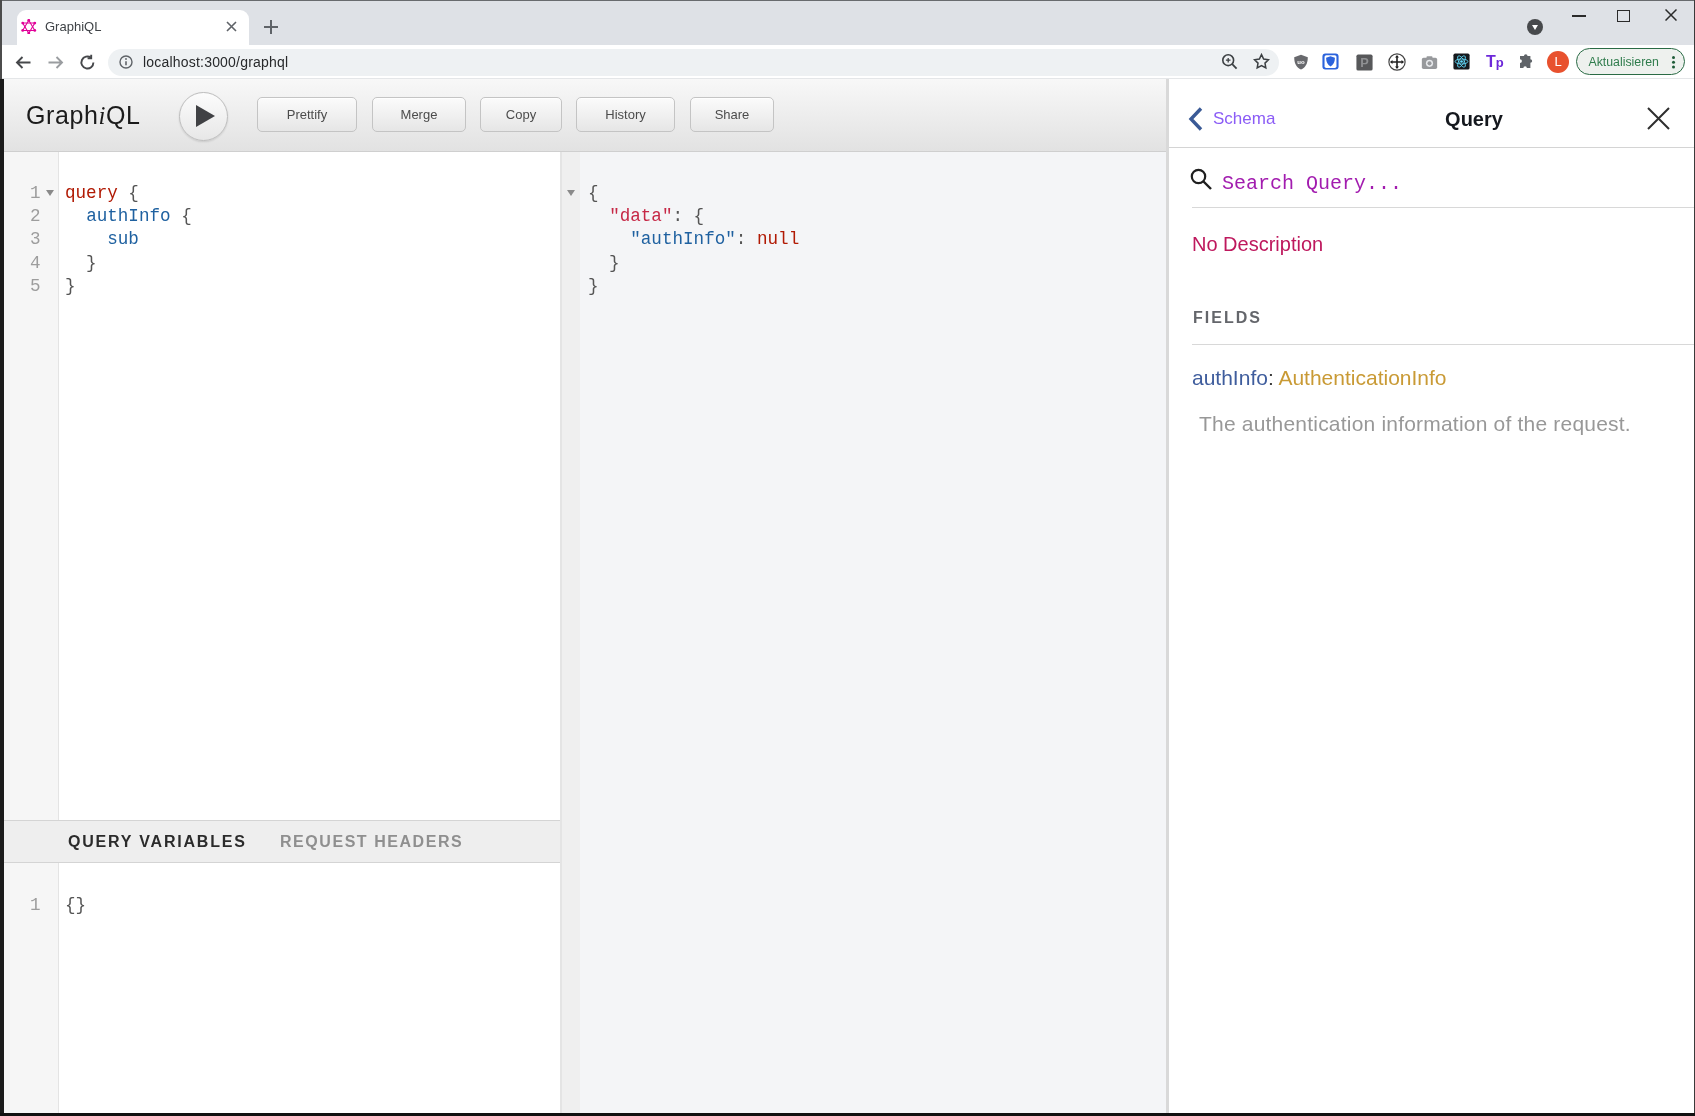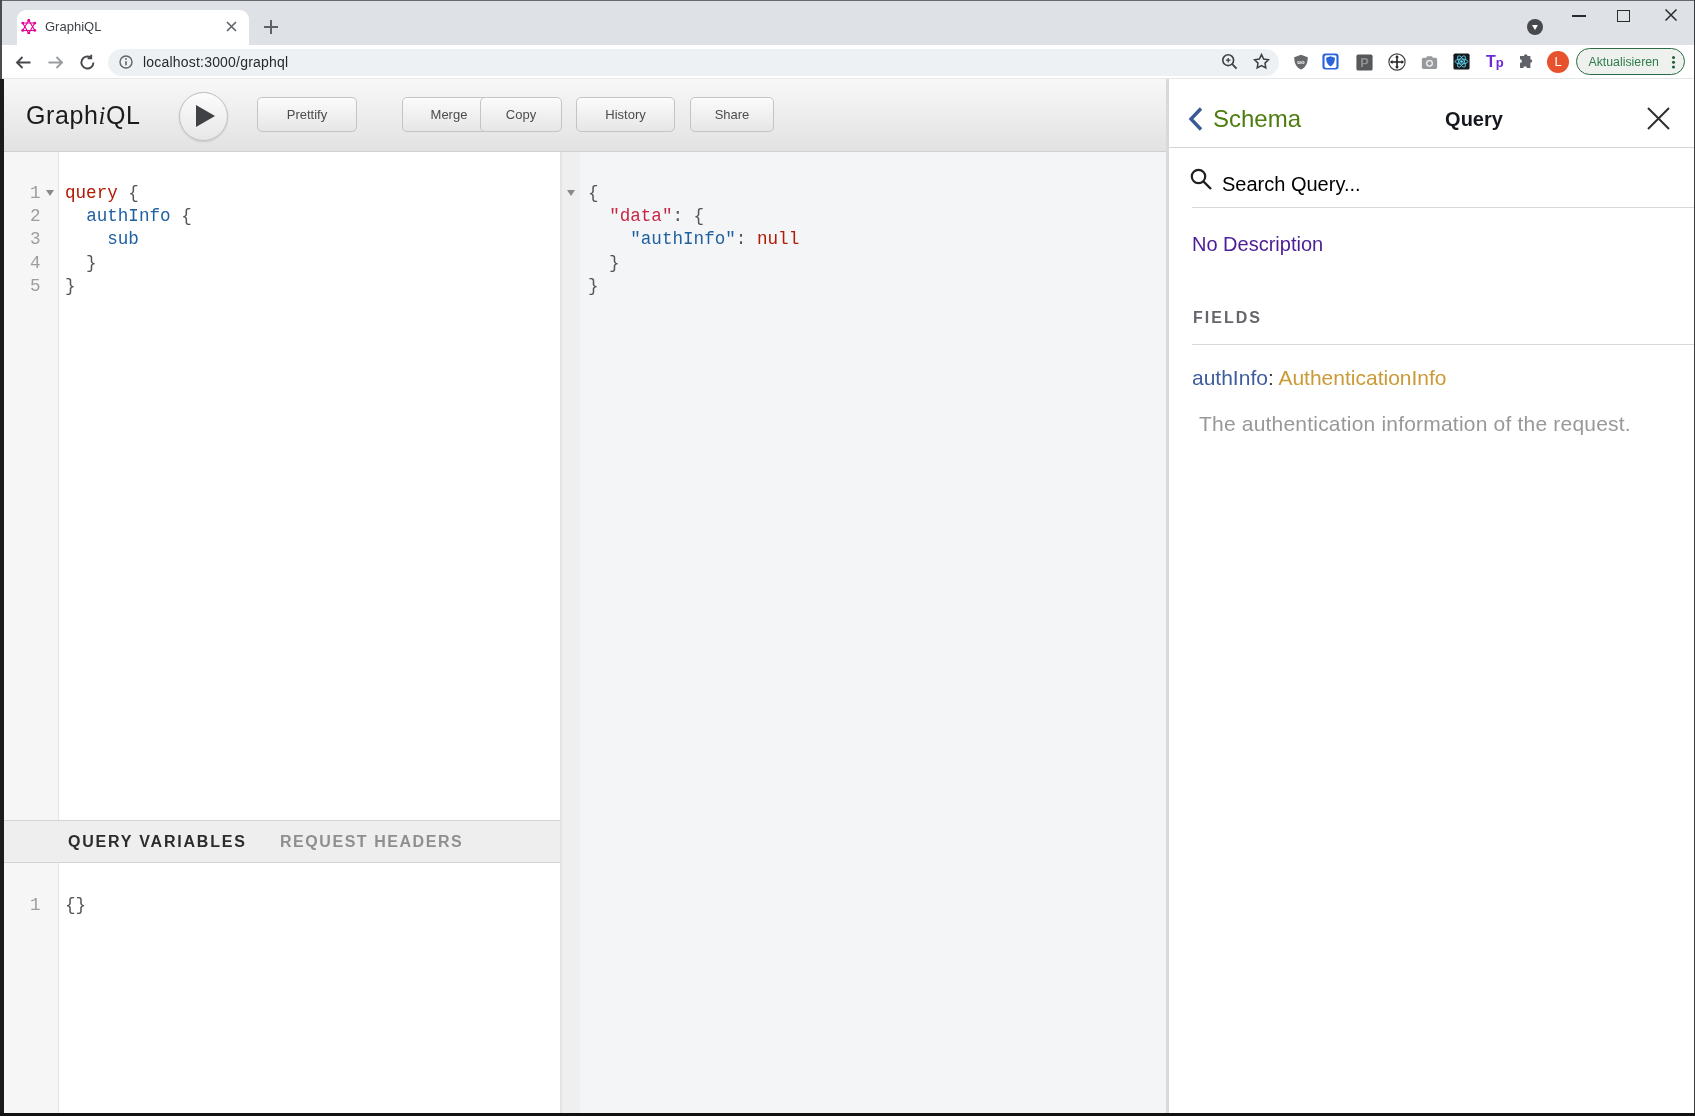--- a/index.html
+++ b/index.html
@@ -137,21 +137,21 @@
   <div class="abs" style="left:1671.5px;top:55.5px;width:3.2px;height:3.2px;border-radius:50%;background:#1e5c38;box-shadow:0 4.7px 0 #1e5c38, 0 9.4px 0 #1e5c38;"></div>
   <div class="abs" style="left:0;top:78px;width:1695px;height:1px;background:#e4e6e8;"></div>
 
   <div class="abs" style="left:0;top:79px;width:1167px;height:73px;background:linear-gradient(#f8f8f8,#e2e2e2);border-bottom:1px solid #cfcfcf;"></div>
   <div class="abs" style="left:26px;top:100px;height:30px;line-height:30px;font-size:25px;letter-spacing:0.6px;color:#1b1b1b;">Graph<span style="font-family:'Liberation Serif',serif;font-style:italic;">i</span>QL</div>
 
   <div class="abs" style="left:178.5px;top:91.5px;width:49px;height:49px;border-radius:50%;background:linear-gradient(#fcfcfc,#e7e7e7);border:1.2px solid #bdbdbd;box-shadow:0 1px 2px rgba(0,0,0,0.12);"></div>
   <div class="abs" style="left:196px;top:104.8px;width:0;height:0;border-top:11.5px solid transparent;border-bottom:11.5px solid transparent;border-left:19.5px solid #404144;"></div>
 
   <div class="abs btn" style="left:257px;top:97px;width:100px;">Prettify</div>
-  <div class="abs btn" style="left:372px;top:97px;width:94px;margin-left:30px;">Merge</div>
+  <div class="abs btn" style="left:372px;top:97px;width:94px;">Merge</div>
   <div class="abs btn" style="left:480px;top:97px;width:82px;">Copy</div>
   <div class="abs btn" style="left:576px;top:97px;width:99px;">History</div>
   <div class="abs btn" style="left:690px;top:97px;width:84px;">Share</div>
   <style>
     .btn { height:35px; line-height:33px; text-align:center; font-size:13px; color:#4c4c4c;
       background:linear-gradient(#fbfbfb,#e6e6e6); border:1px solid #c4c4c4; border-radius:5px;
       box-shadow:0 1px 0 rgba(255,255,255,0.7) inset; }
   </style>
 
   <div class="abs" style="left:4px;top:152px;width:55px;height:668px;background:#f6f6f6;border-right:1px solid #e4e4e4;"></div>
@@ -186,33 +186,33 @@
   }
 }</pre>
 
   <div class="abs" style="left:1166px;top:79px;width:3px;height:1034px;background:#d9d9d9;"></div>
   <div class="abs" style="left:1169px;top:79px;width:526px;height:1034px;background:#fff;"></div>
   <div class="abs" style="left:1169px;top:146.5px;width:525px;height:1.5px;background:#d4d4d4;"></div>
 
   <svg class="abs" style="left:1187px;top:106px" width="17" height="26" viewBox="0 0 17 26">
     <path d="M14 2.5 L4 13 L14 23.5" stroke="#3a5a96" stroke-width="3.4" fill="none"></path>
   </svg>
-  <div class="abs" style="left:1213px;top:107px;height:24px;line-height:24px;font-size:24px;color:#4d7c0f;">Schema</div>
+  <div class="abs" style="left:1213px;top:107px;height:24px;line-height:24px;font-size:17px;color:#8b5cf6;">Schema</div>
   <div class="abs" style="left:1374px;top:107px;width:200px;height:24px;line-height:24px;text-align:center;font-size:20px;font-weight:bold;color:#15181e;">Query</div>
   <svg class="abs" style="left:1646px;top:106px" width="25" height="25" viewBox="0 0 25 25">
     <path d="M2 2 L23 23 M23 2 L2 23" stroke="#2e2e2e" stroke-width="2"></path>
   </svg>
 
   <svg class="abs" style="left:1190px;top:168px" width="23" height="23" viewBox="0 0 23 23">
     <circle cx="8.5" cy="8.5" r="6.7" stroke="#1f1f1f" stroke-width="2.2" fill="none"></circle>
     <path d="M13.5 13.5 L21 21" stroke="#1f1f1f" stroke-width="2.4"></path>
   </svg>
-  <div class="abs" style="left:1222px;top:172px;height:24px;line-height:24px;font-size:20px;color:#000000;">Search Query...</div>
+  <div class="abs" style="left:1222px;top:172px;height:24px;line-height:24px;font-size:20px;color:#a21caf;font-family:Liberation Mono, monospace;">Search Query...</div>
   <div class="abs" style="left:1192px;top:207px;width:503px;height:1px;background:#d8d8d8;"></div>
-  <div class="abs" style="left:1192px;top:232px;height:24px;line-height:24px;font-size:20px;color:#4c1d95;">No Description</div>
+  <div class="abs" style="left:1192px;top:232px;height:24px;line-height:24px;font-size:20px;color:#be185d;">No Description</div>
   <div class="abs" style="left:1193px;top:309px;height:17px;line-height:17px;font-size:16px;font-weight:bold;letter-spacing:2px;color:#64666b;">FIELDS</div>
   <div class="abs" style="left:1192px;top:344px;width:503px;height:1px;background:#d8d8d8;"></div>
   <div class="abs" style="left:1192px;top:366px;height:24px;line-height:24px;font-size:21px;"><span style="color:#3f5d9d">authInfo</span><span style="color:#3a3a3a">: </span><span style="color:#c99a35">AuthenticationInfo</span></div>
   <div class="abs" style="left:1199px;top:412px;height:24px;line-height:24px;font-size:21px;letter-spacing:0.2px;color:#989898;">The authentication information of the request.</div>
 
   <div class="abs" style="left:0;top:79px;width:4px;height:1037px;background:#1b1b1b;"></div>
   <div class="abs" style="left:1694px;top:0;width:1px;height:1116px;background:#3a3a3a;"></div>
     <div class="abs" style="left:0;top:0;width:1.5px;height:79px;background:#4c4c4c;"></div>
   <div class="abs" style="left:0;top:1113px;width:1695px;height:3px;background:#111;"></div>
 

